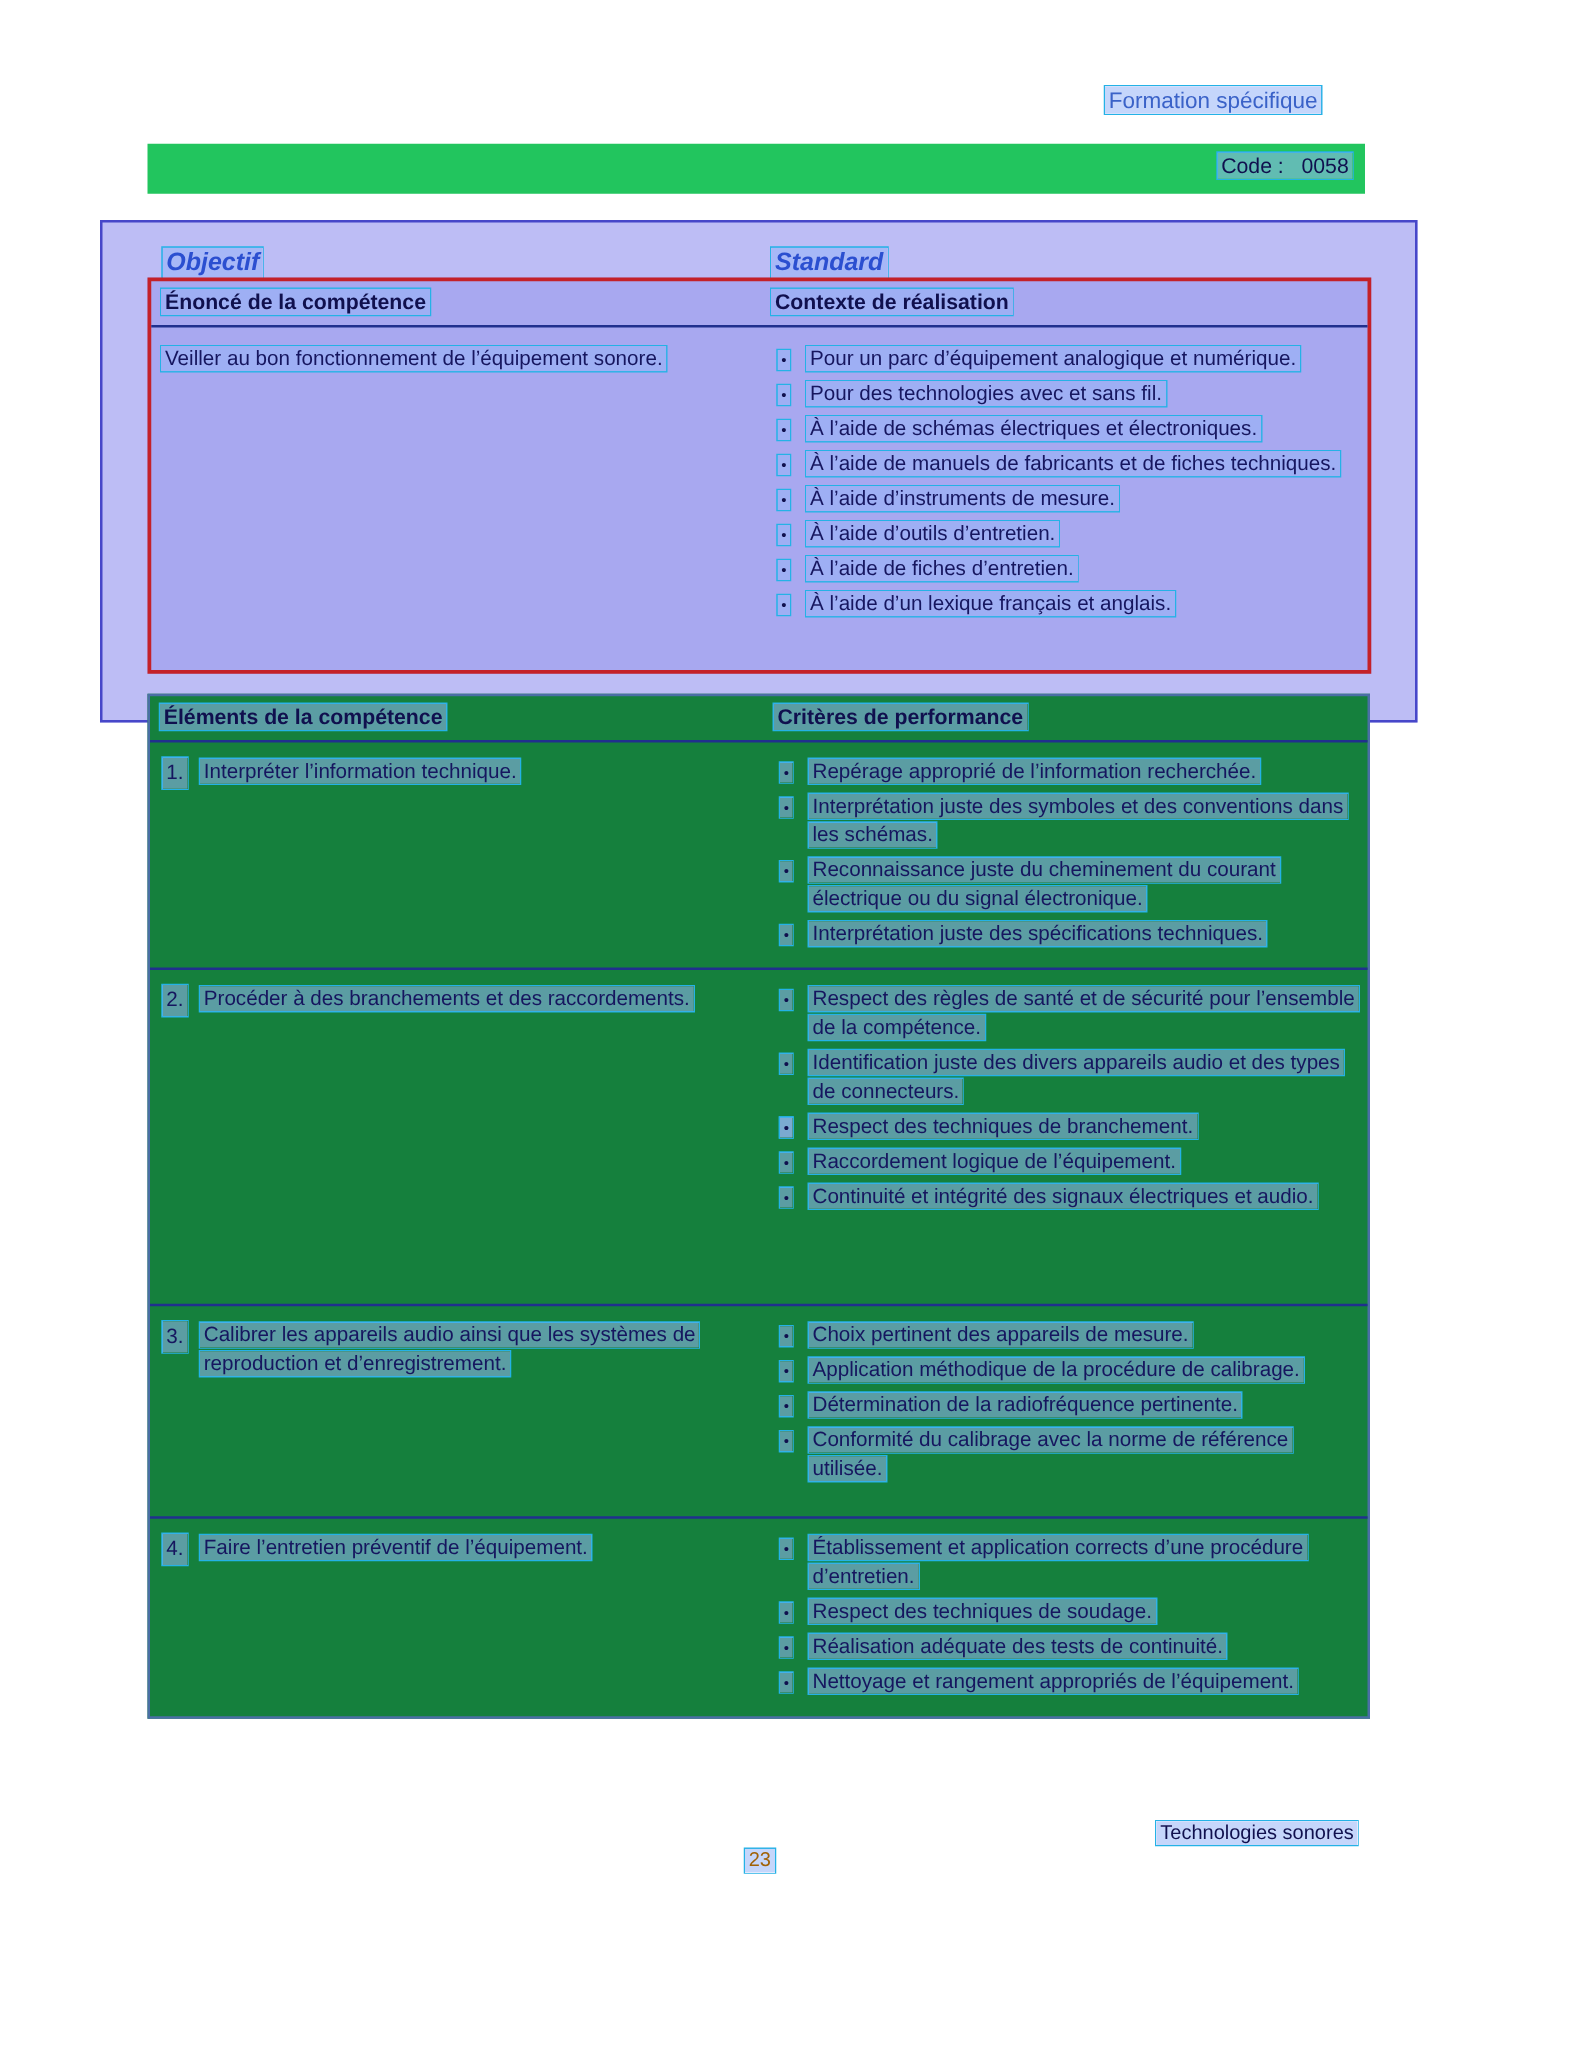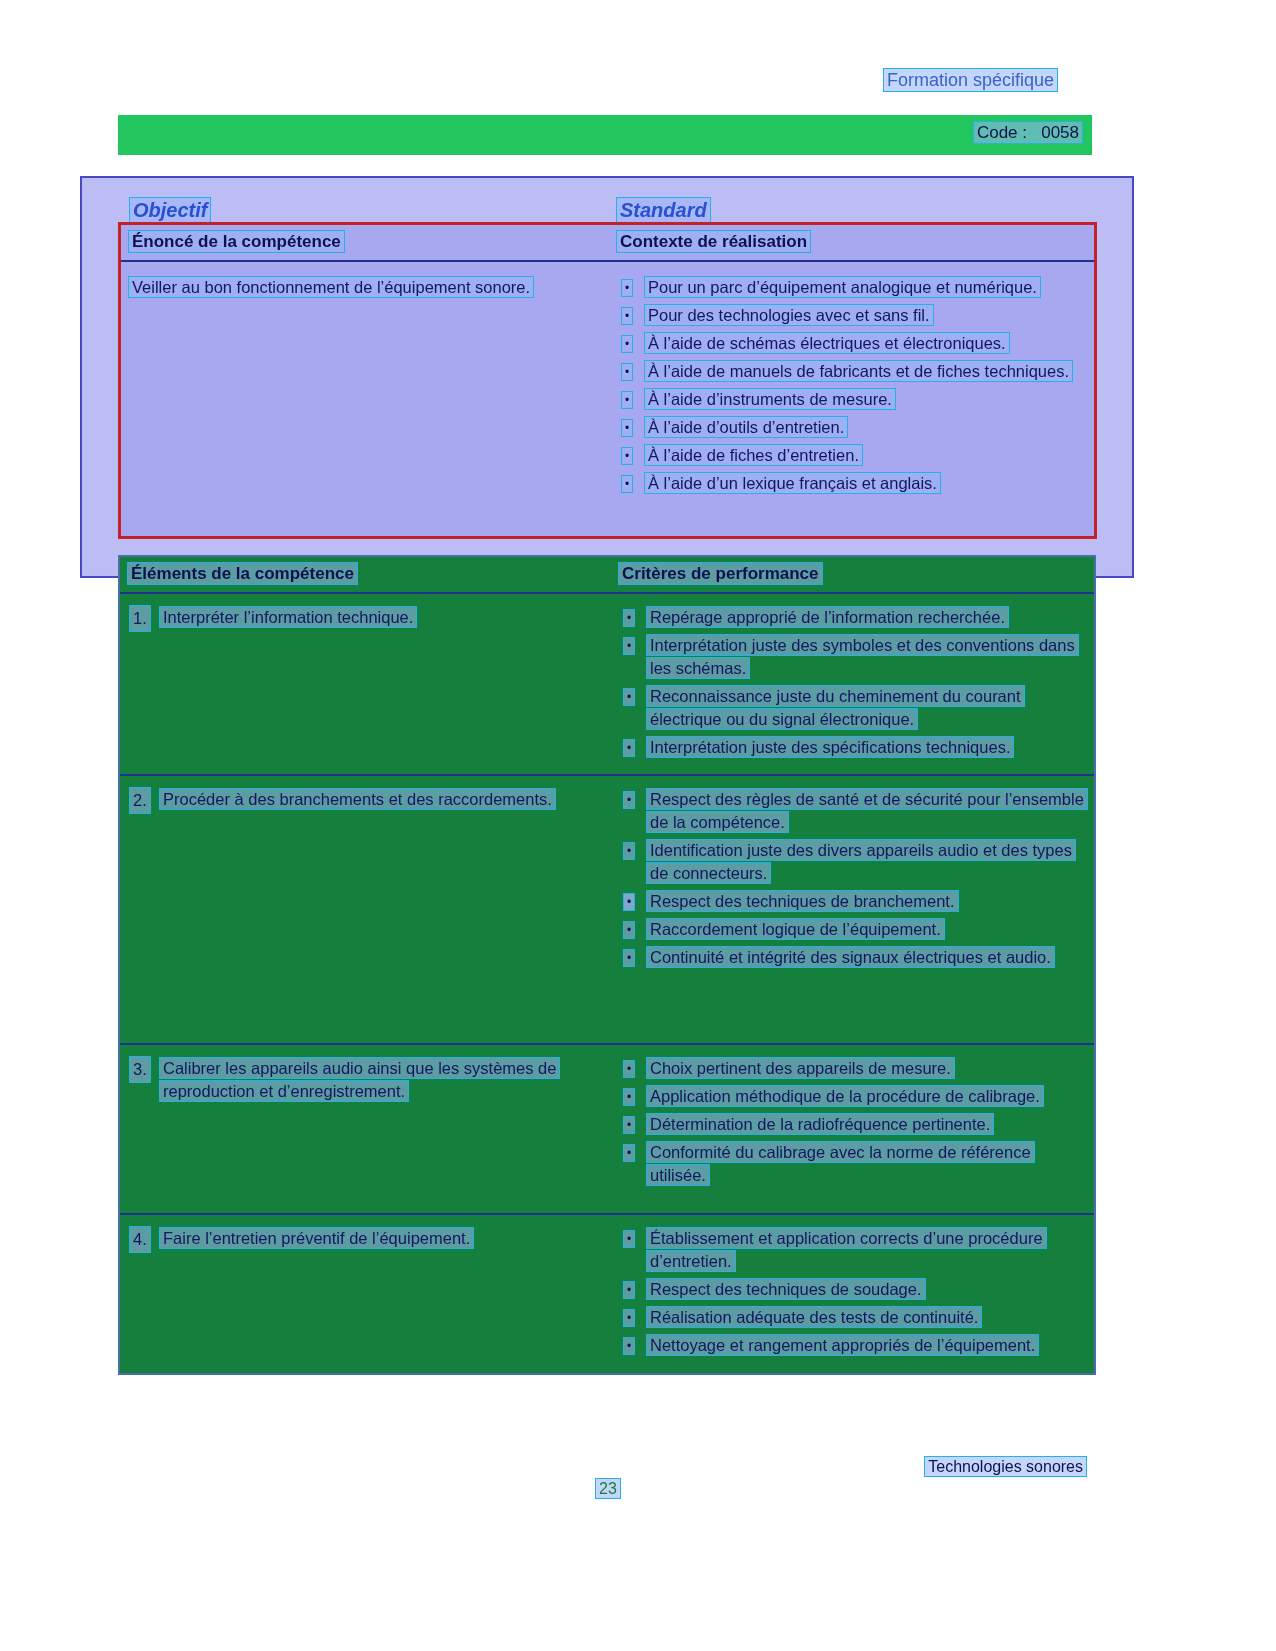--- a/index.html
+++ b/index.html
@@ -60,21 +60,21 @@
   .t2-row .c1 { position: relative; padding: 12px 24px 10px 40px; }
   .t2-row .c1 .num { position: absolute; left: 10px; top: 12px; }
   .t2-row .c2 { padding: 12px 8px 10px 0; }
   .t2-row .li { margin-bottom: 5px; }
   .r1 { min-height: 176px; }
   .r2 { min-height: 267px; }
   .r3 { min-height: 168px; }
   .r4 { min-height: 158px; }
 
   .footer-label { right: 190px; top: 1458px; font-size: 16px; color: #10104e; }
-  .page-number { left: 596px; top: 1480px; font-size: 16px; color: #15803d; }
+  .page-number { left: 596px; top: 1480px; font-size: 16px; color: #a16207; }
 </style>
 </head>
 <body>
 
 <div class="abs top-tag">
   <span class="hl">Formation spécifique</span>
 </div>
 
 <div class="abs code-bar">
   <span class="code-label"><span class="hl">Code :   0058</span></span>

